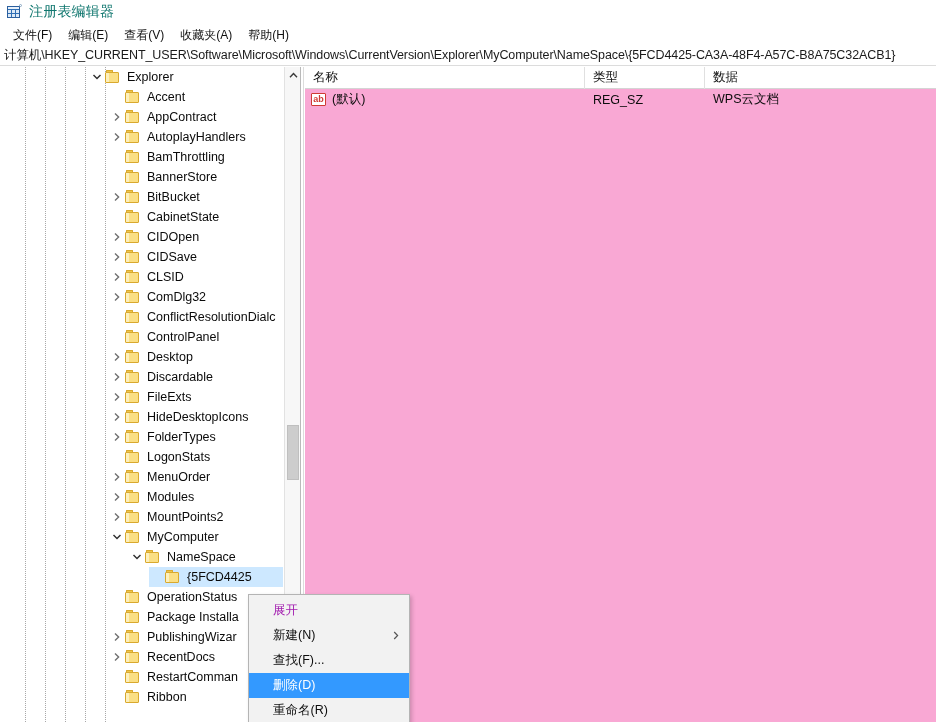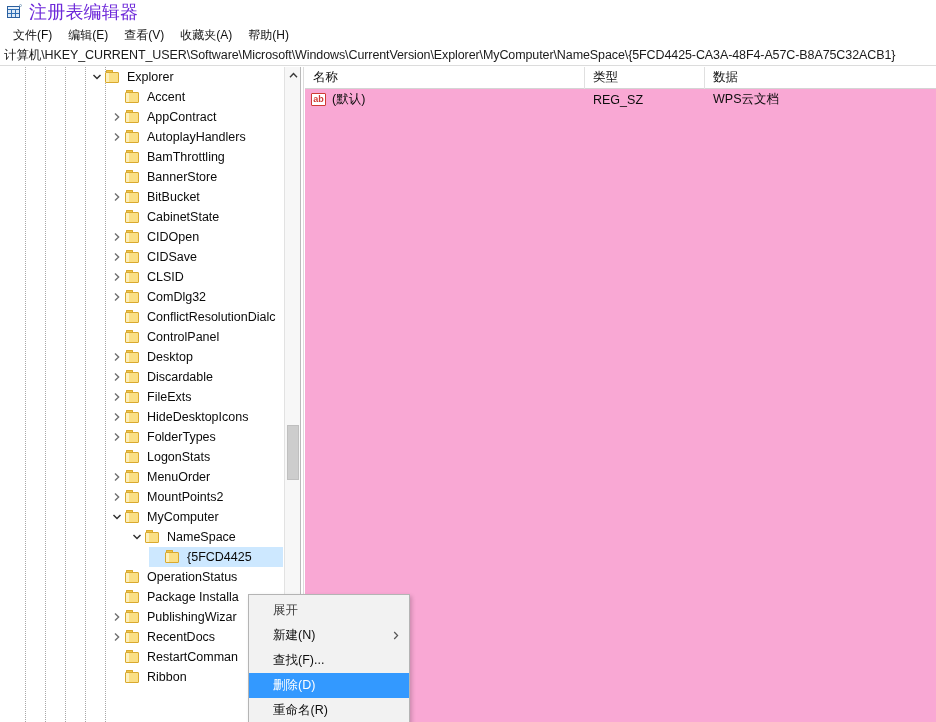--- a/index.html
+++ b/index.html
@@ -40,21 +40,21 @@
     background: #e8f1fb;
   }
   .app-icon .g1 { position:absolute; left:2px; top:6px; width:3px; height:3px; background:#dce9f7; }
   .app-icon .g2 { position:absolute; left:6px; top:6px; width:3px; height:3px; background:#dce9f7; }
   .app-icon .g3 { position:absolute; left:10px; top:6px; width:3px; height:3px; background:#dce9f7; }
   .app-icon .g4 { position:absolute; left:2px; top:10px; width:3px; height:3px; background:#dce9f7; }
   .app-icon .g5 { position:absolute; left:6px; top:10px; width:3px; height:3px; background:#dce9f7; }
   .app-icon .g6 { position:absolute; left:10px; top:10px; width:3px; height:3px; background:#dce9f7; }
   .app-icon .dot { position:absolute; left:13px; top:0px; width:3px; height:3px; border:1px solid #8aa7c4; border-radius:50%; background:#fff; }
   .title-text {
-    font-size: 18px; color: #6d28d9; letter-spacing: 0.2px;
+    font-size: 14px; color: #0f766e; letter-spacing: 0.2px;
   }
 
   
   .menubar {
     position: absolute; left: 0; top: 24px; width: 936px; height: 22px;
     background: #ffffff;
     display: flex; align-items: center;
     padding-left: 5px;
   }
   .menu-item {
@@ -240,21 +240,21 @@
   }
   .ctx-item {
     position: relative;
     height: 25px;
     display: flex; align-items: center;
     padding-left: 24px;
     font-size: 12.5px;
     color: #0d0d0d;
     white-space: nowrap;
   }
-  .ctx-item.disabled { color: #404040; }
+  .ctx-item.disabled { color: #a21caf; }
   .ctx-item.highlight { background: #3399ff; color: #ffffff; }
   .ctx-arrow {
     position: absolute; right: 10px; top: 0; height: 25px;
     display: flex; align-items: center;
   }
 </style>
 </head>
 <body>
 
 <div id="app">
@@ -567,20 +567,34 @@
           <div class="twisty">
             <svg width="8" height="10" viewBox="0 0 8 10">
               <path d="M2 1.5 L5.6 5 L2 8.5" stroke="#707070" stroke-width="1.4" fill="none"></path>
             </svg>
           </div>
           <div class="folder">
             <div class="tab"></div>
             <div class="body"></div>
             <div class="shine"></div>
           </div>
+          <span class="row-label">Modules</span>
+        </div>
+        <div class="tree-row">
+          <div style="width: 109px; flex: 0 0 auto; height: 20px;"></div>
+          <div class="twisty">
+            <svg width="8" height="10" viewBox="0 0 8 10">
+              <path d="M2 1.5 L5.6 5 L2 8.5" stroke="#707070" stroke-width="1.4" fill="none"></path>
+            </svg>
+          </div>
+          <div class="folder">
+            <div class="tab"></div>
+            <div class="body"></div>
+            <div class="shine"></div>
+          </div>
           <span class="row-label">MountPoints2</span>
         </div>
         <div class="tree-row">
           <div style="width: 109px; flex: 0 0 auto; height: 20px;"></div>
           <div class="twisty">
             <svg width="10" height="8" viewBox="0 0 10 8">
               <path d="M1.5 2 L5 5.6 L8.5 2" stroke="#2f2f2f" stroke-width="1.4" fill="none"></path>
             </svg>
           </div>
           <div class="folder">

